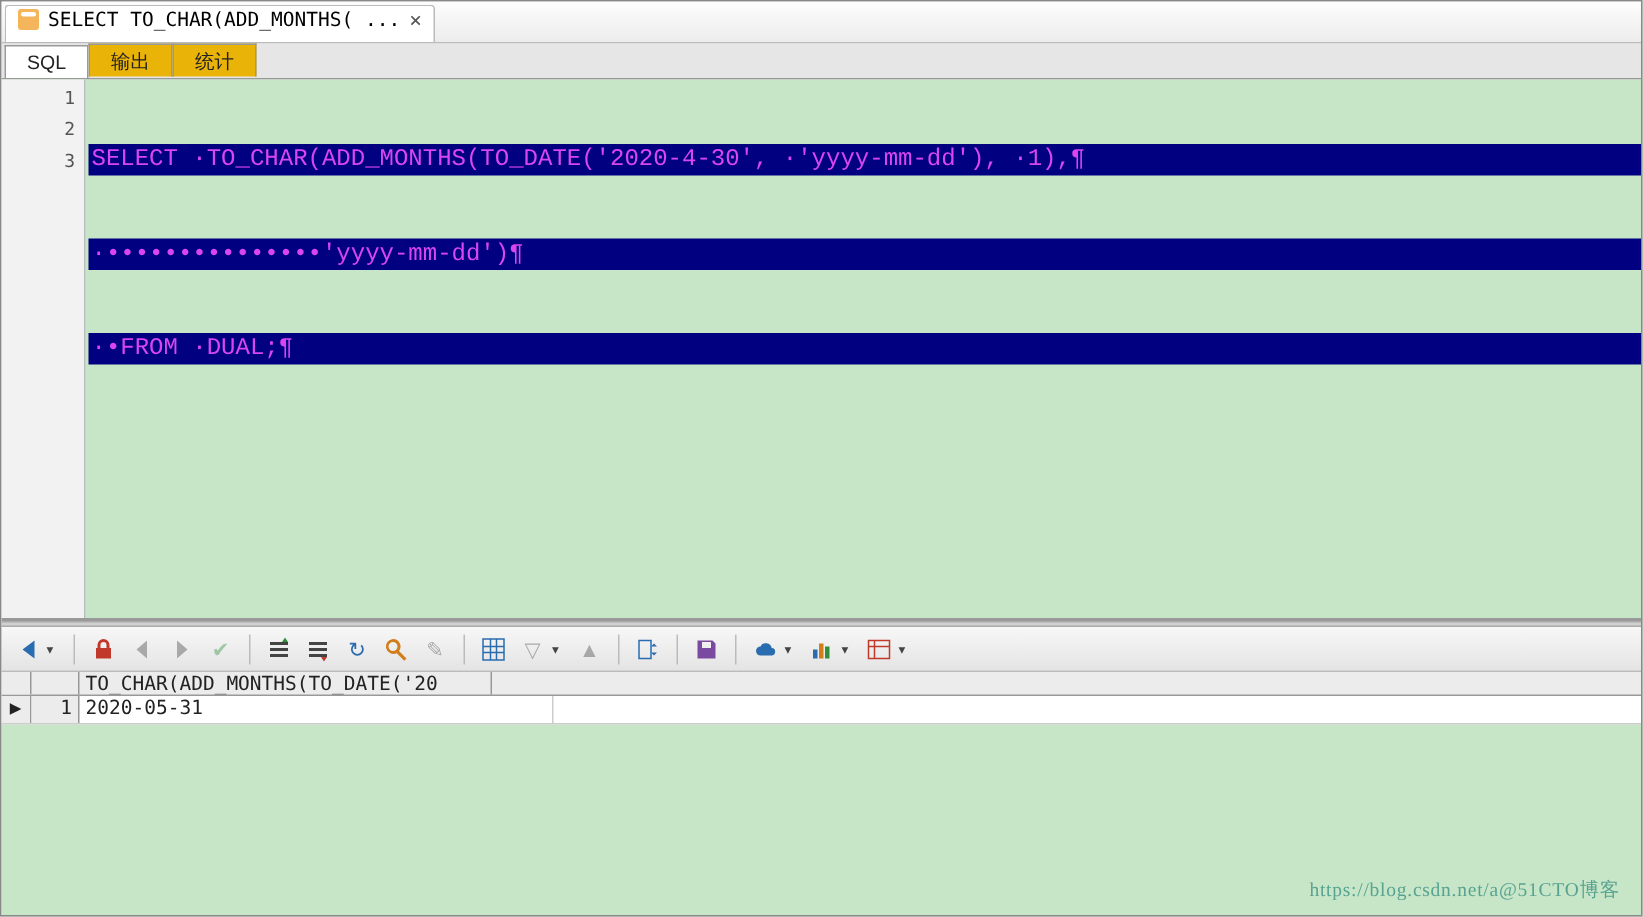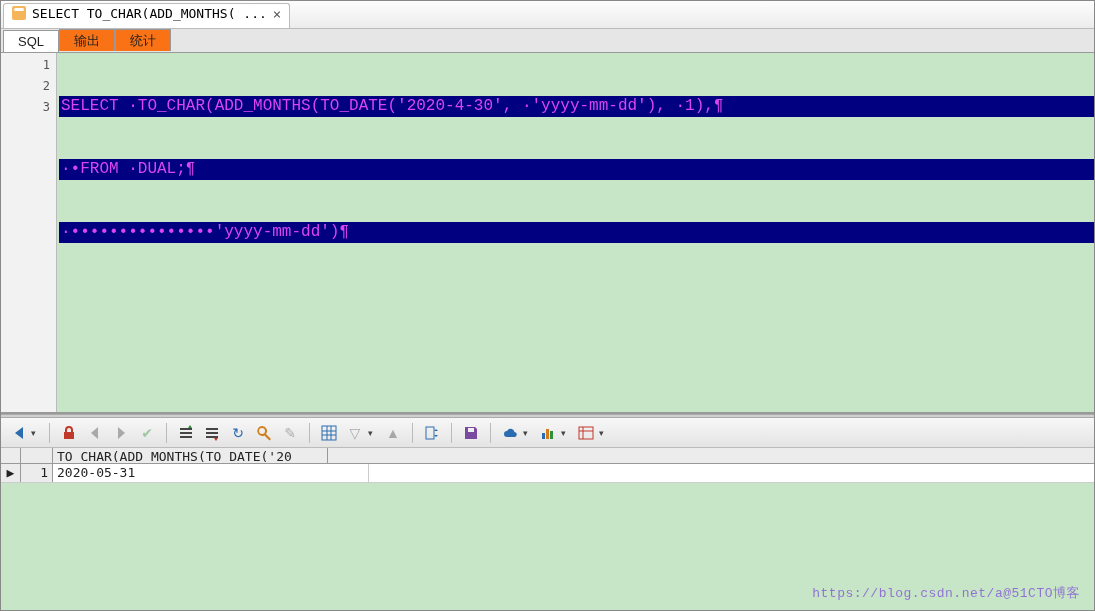--- a/index.html
+++ b/index.html
@@ -3,21 +3,21 @@
 <meta charset="utf-8">
 <style>
 * { box-sizing: border-box; margin: 0; padding: 0; }
 body { font-family: "Microsoft YaHei", Arial, sans-serif; font-size: 13px; background: #f0f0f0; width: 1095px; height: 611px; overflow: hidden; display: flex; flex-direction: column; border: 1px solid #888; }
 .titlebar { background: linear-gradient(#fdfdfd,#ececec); border-bottom: 1px solid #bbb; height: 28px; display: flex; align-items: stretch; padding-left: 2px; }
 .window-tab { background: #fff; border: 1px solid #bbb; border-bottom: none; margin-top: 2px; padding: 2px 8px; display: flex; gap: 6px; border-radius: 3px 3px 0 0; font-family: Consolas, monospace; font-size: 13px; }
 .window-tab .db-icon { width: 14px; height: 14px; display:inline-block; background:#f5b55a; border-radius:2px; position:relative; }
 .window-tab .db-icon::after { content:""; position:absolute; left:2px; top:2px; width:10px; height:3px; background:#fff; border-radius:2px; }
 .window-tab .close { color:#555; cursor:pointer; font-size:14px; }
 .sub-tabs { background: #e6e6e6; border-bottom: 1px solid #999; height: 24px; display: flex; padding-left: 2px; }
-.sub-tab { border:1px solid #999; border-bottom:none; background:#f97316; padding:1px 14px; margin-right:0; height:22px; display:flex; align-items:center; font-size:13px; color:#222; cursor:pointer; }
+.sub-tab { border:1px solid #999; border-bottom:none; background:#eab308; padding:1px 14px; margin-right:0; height:22px; display:flex; align-items:center; font-size:13px; color:#222; cursor:pointer; }
 .sub-tab.active { background:#fff; font-weight:400; position:relative; top:1px; }
 
 .editor-wrap { flex: 1 1 auto; display: flex; border-bottom: 2px solid #999; background:#c7e6c7; min-height: 250px; }
 .gutter { width: 56px; background: #f2f2f2; border-right: 1px solid #bbb; text-align: right; padding: 2px 6px 0 0; font-family: Consolas, monospace; font-size: 12px; color:#555; }
 .gutter div { height: 21px; line-height: 21px; }
 .code { flex:1; font-family: Consolas,"Courier New",monospace; font-size: 16px; line-height: 21px; color:#d946ef; white-space: pre; padding:1px 0 0 2px; }
 .code .line { height:21px; }
 .code .sel { background:#000080; display:inline-block; width:100%; padding-left:2px; }
 
 .splitter { height:4px; background:#d0d0d0; border-top:1px solid #aaa; border-bottom:1px solid #aaa; cursor:row-resize; }
@@ -39,21 +39,21 @@
 .gh { border-right:1px solid #999; padding:0 4px; height:15px; line-height:18px; overflow:hidden; color:#222; }
 .gh.marker { width:20px; background:#ececec; }
 .gh.rownum { width:32px; text-align:right; }
 .gh.col1 { width:275px; white-space:nowrap; }
 .grid-row { display:flex; background:#ffffff; border-bottom:1px solid #ccc; }
 .gc { border-right:1px solid #ccc; padding:0 4px; height:18px; line-height:18px; color:#222; }
 .gc.marker { width:20px; background:#ececec; text-align:center; border-right:1px solid #999; }
 .gc.rownum { width:32px; text-align:right; background:#ececec; border-right:1px solid #999; }
 .gc.col1 { width:316px; }
 
-.watermark { position:absolute; right:14px; bottom:8px; color:#6d28d9; font-size:13px; opacity:.6; font-family:Liberation Mono, monospace; letter-spacing:.5px; pointer-events:none;margin-top:40px; }
+.watermark { position:absolute; right:14px; bottom:8px; color:#0f766e; font-size:13px; opacity:.6; font-family:Liberation Serif, serif; letter-spacing:.5px; pointer-events:none;margin-top:40px; }
 
 svg.glyph { width:16px; height:16px; }
 </style>
 </head>
 <body>
 
 <div class="titlebar">
   <div class="window-tab">
     <span class="db-icon"></span>
     <span>SELECT TO_CHAR(ADD_MONTHS( ...</span>
@@ -68,22 +68,22 @@
 </div>
 
 <div class="editor-wrap">
   <div class="gutter">
     <div>1</div>
     <div>2</div>
     <div>3</div>
   </div>
   <div class="code">
     <div class="line"><span class="sel">SELECT ·TO_CHAR(ADD_MONTHS(TO_DATE('2020-4-30', ·'yyyy-mm-dd'), ·1),¶</span></div>
+    <div class="line"><span class="sel">·•••••••••••••••'yyyy-mm-dd')¶</span></div>
     <div class="line"><span class="sel">·•FROM ·DUAL;¶</span></div>
-    <div class="line"><span class="sel">·•••••••••••••••'yyyy-mm-dd')¶</span></div>
   </div>
 </div>
 
 <div class="splitter"></div>
 
 <div class="toolbar">
   <div class="tbtn blue" title="first">
     <svg class="glyph" viewBox="0 0 16 16">
         <path fill="currentColor" d="M3 2v12M13 2L5 8l8 6z"></path>
       </svg>

